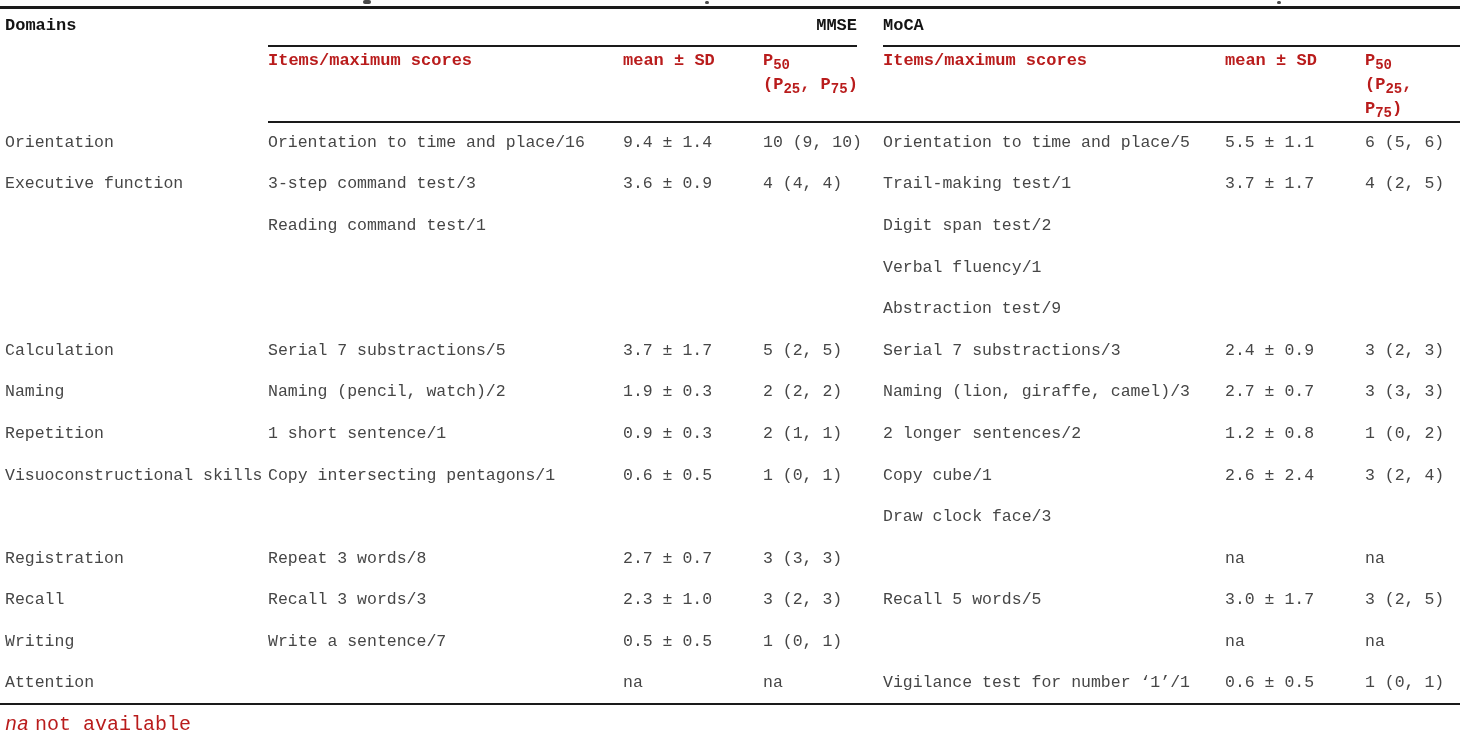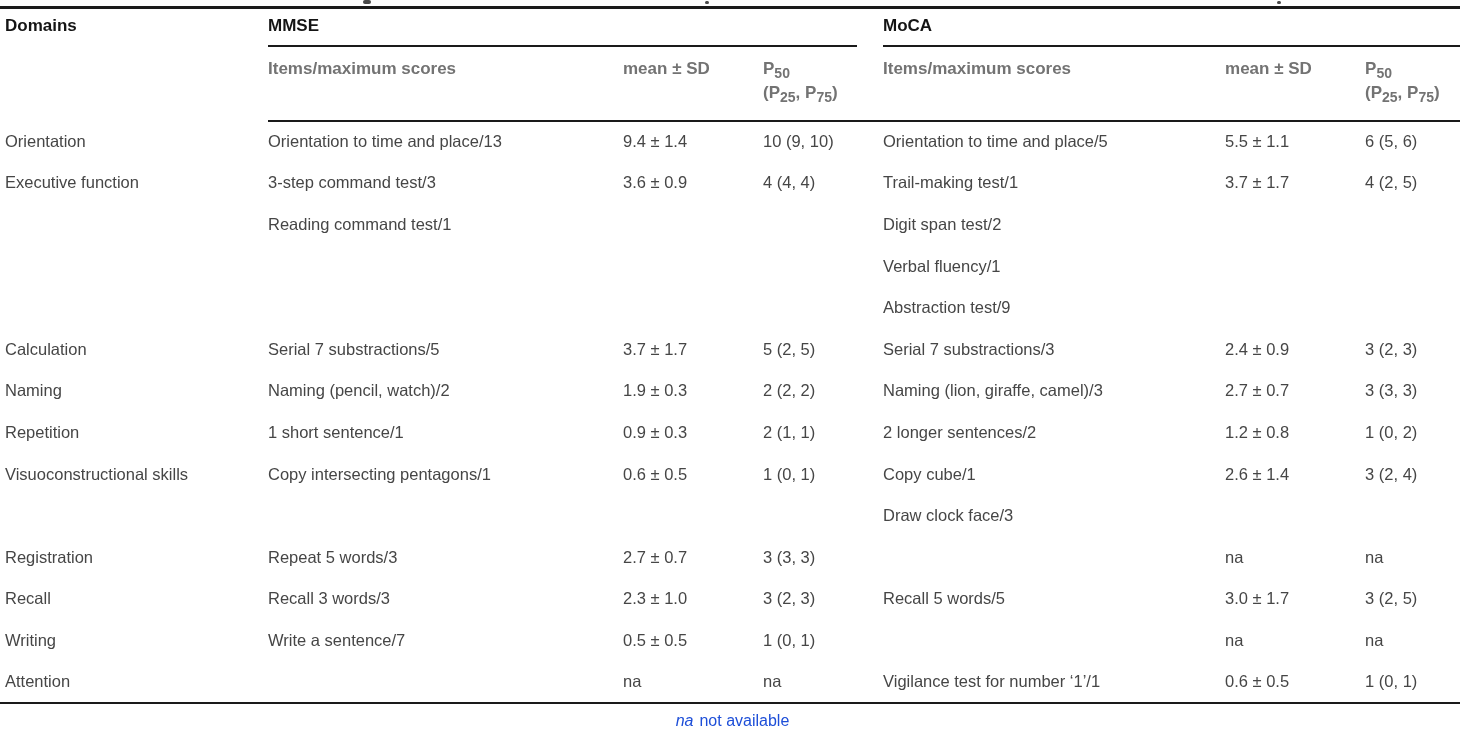--- a/index.html
+++ b/index.html
@@ -6,20 +6,21 @@
   html, body { background: #ffffff; }
   body {
     width: 1460px; height: 744px;
     font-family: "Liberation Sans", "DejaVu Sans", sans-serif;
     overflow: hidden;
   }
   .page {
     position: relative;
     width: 1460px; height: 744px;
     background: #ffffff;
+    font-family: Liberation Mono, monospace;
   }
   
   .remnant { position: absolute; background: #4a4a4a; border-radius: 2px; }
   .remnant.r1 { left: 363px; top: 0; width: 8px; height: 4px; }
   .remnant.r2 { left: 705px; top: 1px; width: 4px; height: 3px; }
   .remnant.r3 { left: 1277px; top: 1px; width: 4px; height: 3px; }
 
   .table-wrap { position: absolute; left: 0; top: 6px; width: 1460px; }
 
   table.cmp {
@@ -43,47 +44,47 @@
     font-weight: bold; font-size: 17px; color: #141414;
   }
   tr.group-row { height: 41px; }
   th.group-cell { vertical-align: top; padding: 0; }
   .group-inner {
     height: 38px;
     border-bottom: 2px solid #1a1a1a;
     padding-top: 7px;
     font-weight: bold; font-size: 17px; color: #141414;
   }
-  th.group-cell.mmse .group-inner { margin-right: 26px; }
+  th.group-cell.mmse .group-inner { margin-right: 26px; text-align: right; }
   th.group-cell.moca .group-inner { margin-right: 0; }
 
   tr.sub-row { height: 72px; }
   tr.sub-row th {
-    vertical-align: top; padding-top: 8px;
-    font-weight: bold; font-size: 17px; color: #737373;
+    vertical-align: top; 
+    font-weight: bold; font-size: 17px; color: #b91c1c;
     border-bottom: 2px solid #1a1a1a;
     line-height: 23px;
   }
   tr.sub-row th sub {
     font-size: 14px; font-weight: bold;
     vertical-align: baseline; position: relative; top: 4px;
   }
 
   tbody tr.body-row { height: 41.6px; padding-left: 48px; }
   tbody tr.body-row td {
     vertical-align: middle;
     font-size: 16.5px; color: #464646;
     white-space: nowrap; overflow: hidden;
   }
   tbody tr.body-row td.cell-domain { padding-left: 5px; }
   tbody tr.body-row:last-child td { border-bottom: 2px solid #1a1a1a; }
 
   .footnote {
     padding: 8px 0 0 5px;
-    font-size: 16px; color: #1d4ed8; text-align: center;
+    font-size: 20px; color: #b91c1c;
   }
   .footnote .abbr { font-style: italic; padding-right: 6px; }
 </style>
 </head>
 <body>
 
 <div class="page">
 
   <span class="remnant r1"></span>
   <span class="remnant r2"></span>
@@ -121,21 +122,21 @@
           <th>mean ± SD</th>
           <th>
             <span>P</span><sub>50</sub><br>
             <span>(P</span><sub>25</sub><span>, P</span><sub>75</sub><span>)</span>
           </th>
         </tr>
       </thead>
       <tbody>
       <tr class="body-row">
     <td class="cell-domain">Orientation</td>
-    <td>Orientation to time and place/13</td>
+    <td>Orientation to time and place/16</td>
     <td>9.4 ± 1.4</td>
     <td>10 (9, 10)</td>
     <td>Orientation to time and place/5</td>
     <td>5.5 ± 1.1</td>
     <td>6 (5, 6)</td>
   </tr>
           <tr class="body-row">
     <td class="cell-domain">Executive function</td>
     <td>3-step command test/3</td>
     <td>3.6 ± 0.9</td>
@@ -197,35 +198,35 @@
     <td>2 longer sentences/2</td>
     <td>1.2 ± 0.8</td>
     <td>1 (0, 2)</td>
   </tr>
           <tr class="body-row">
     <td class="cell-domain">Visuoconstructional skills</td>
     <td>Copy intersecting pentagons/1</td>
     <td>0.6 ± 0.5</td>
     <td>1 (0, 1)</td>
     <td>Copy cube/1</td>
-    <td>2.6 ± 1.4</td>
+    <td>2.6 ± 2.4</td>
     <td>3 (2, 4)</td>
   </tr>
           <tr class="body-row">
     <td class="cell-domain"></td>
     <td></td>
     <td></td>
     <td></td>
     <td>Draw clock face/3</td>
     <td></td>
     <td></td>
   </tr>
           <tr class="body-row">
     <td class="cell-domain">Registration</td>
-    <td>Repeat 5 words/3</td>
+    <td>Repeat 3 words/8</td>
     <td>2.7 ± 0.7</td>
     <td>3 (3, 3)</td>
     <td></td>
     <td>na</td>
     <td>na</td>
   </tr>
           <tr class="body-row">
     <td class="cell-domain">Recall</td>
     <td>Recall 3 words/3</td>
     <td>2.3 ± 1.0</td>

